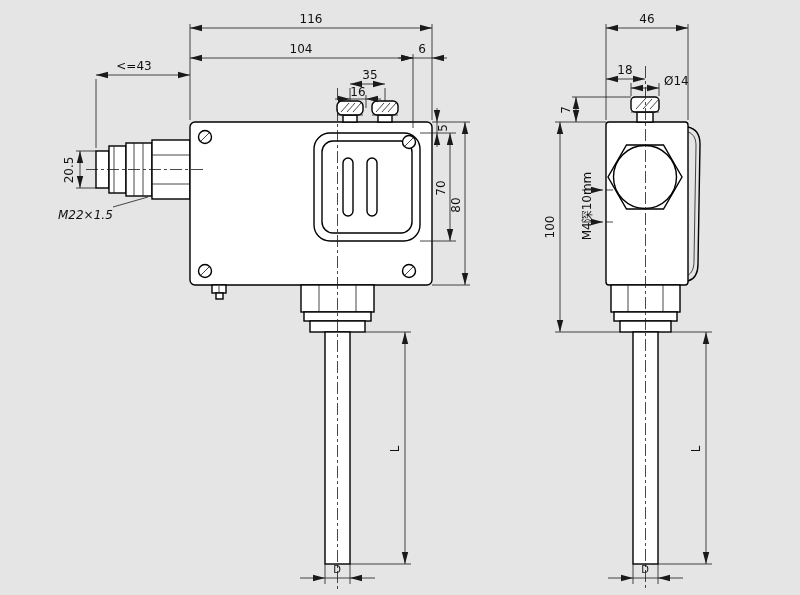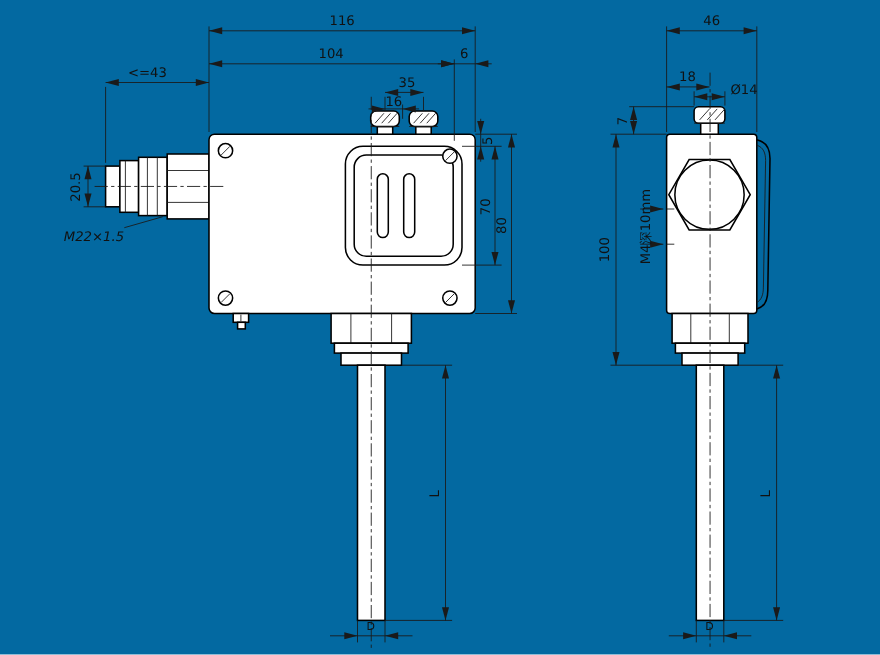--- a/index.html
+++ b/index.html
@@ -1,16 +1,16 @@
 <!DOCTYPE html>
 <html><head>
 <meta charset="utf-8">
 <style>
   html,body{margin:0;padding:0;background:#ffffff;}
-  .canvas{width:800px;height:595px;background:#0369a1;position:relative;overflow:hidden;}
+  .canvas{width:800px;height:595px;background:#e5e5e5;position:relative;overflow:hidden;}
   svg{display:block;}
   .ol{fill:none;stroke:#000;stroke-width:1.4;}
   .olw{fill:#fff;stroke:#000;stroke-width:1.4;}
   .tl{fill:none;stroke:#1a1a1a;stroke-width:0.8;}
   .dim{fill:none;stroke:#1a1a1a;stroke-width:0.8;}
   .cl{fill:none;stroke:#1a1a1a;stroke-width:0.8;stroke-dasharray:12 3 3 3;}
   text{font-family:"DejaVu Sans",sans-serif;font-size:12px;fill:#111;text-anchor:middle;}
   .small{font-size:10px;}
   .ts{text-anchor:start;}
   .it{font-style:italic;}

